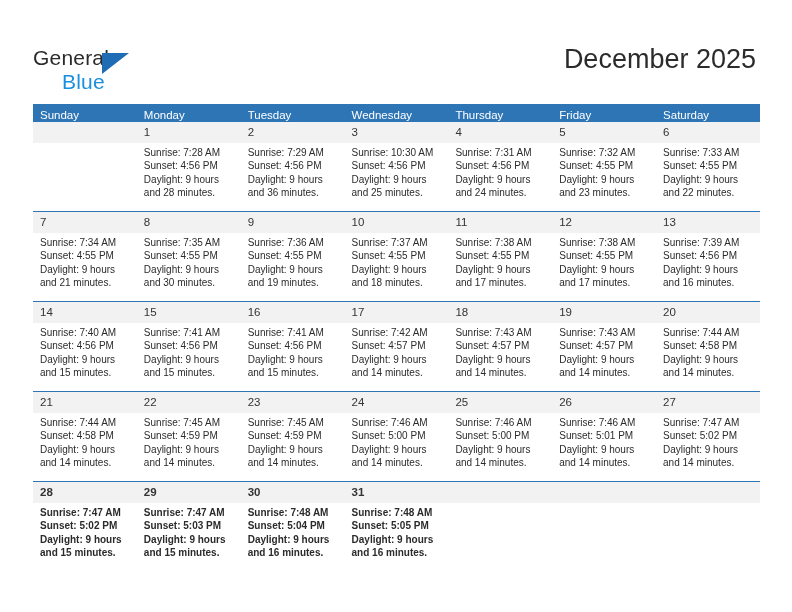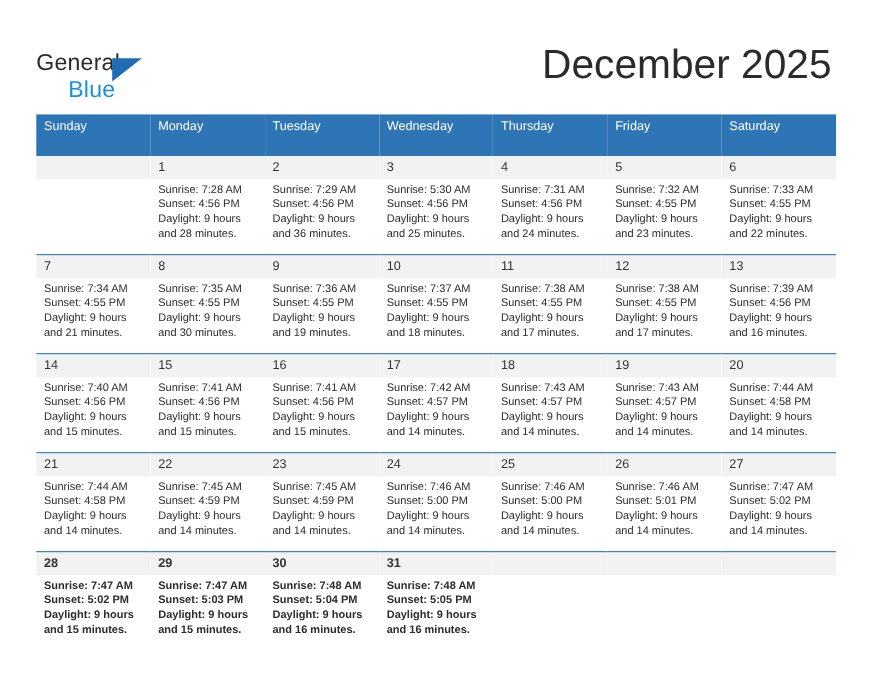--- a/index.html
+++ b/index.html
@@ -65,21 +65,21 @@
     font-family: "Liberation Sans", sans-serif;
   }
 
   .title-block {
     position: absolute;
     right: 36px;
     top: 28px;
     text-align: right;
   }
   .cal-title {
-    font-size: 37px;
+    font-size: 27px;
     color: #2b2b2b;
     line-height: 34px;
     white-space: nowrap;
   }
   .cal-subtitle {
     font-size: 14px;
     color: #2b2b2b;
     line-height: 20px;
     margin-top: 6px;
     white-space: nowrap;
@@ -93,21 +93,21 @@
     width: 727px;
     border-collapse: collapse;
     table-layout: fixed;
   }
   .calendar th {
     background: #2e75b6;
     color: #ffffff;
     font-size: 11.5px;
     font-weight: normal;
     text-align: left;
-    padding: 5px 0 21px 7px;
+    padding: 5px 0 1px 7px;
     height: 11px;
     border: none;
   }
   .calendar td {
     vertical-align: top;
     padding: 0;
     border: none;
     border-top: 1px solid #2e75b6;
     height: 89px;
     background: #ffffff;
@@ -204,21 +204,21 @@
             <div class="info">
               <div>Sunrise: 7:29 AM</div>
               <div>Sunset: 4:56 PM</div>
               <div class="dl">Daylight: 9 hours</div>
               <div class="dl">and 36 minutes.</div>
             </div>
           </td>
           <td>
             <span class="daynum">3</span>
             <div class="info">
-              <div>Sunrise: 5:30 AM</div>
+              <div>Sunrise: 10:30 AM</div>
               <div>Sunset: 4:56 PM</div>
               <div class="dl">Daylight: 9 hours</div>
               <div class="dl">and 25 minutes.</div>
             </div>
           </td>
           <td>
             <span class="daynum">4</span>
             <div class="info">
               <div>Sunrise: 7:31 AM</div>
               <div>Sunset: 4:56 PM</div>

